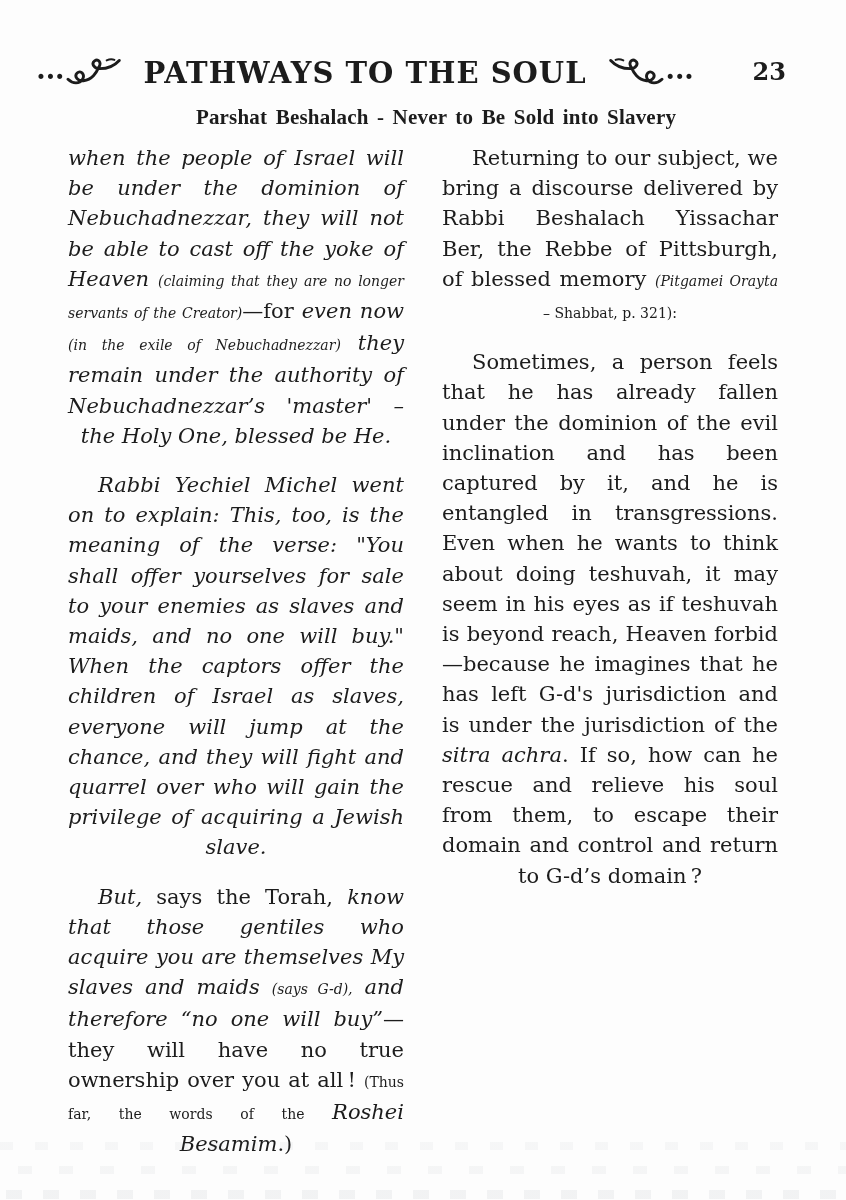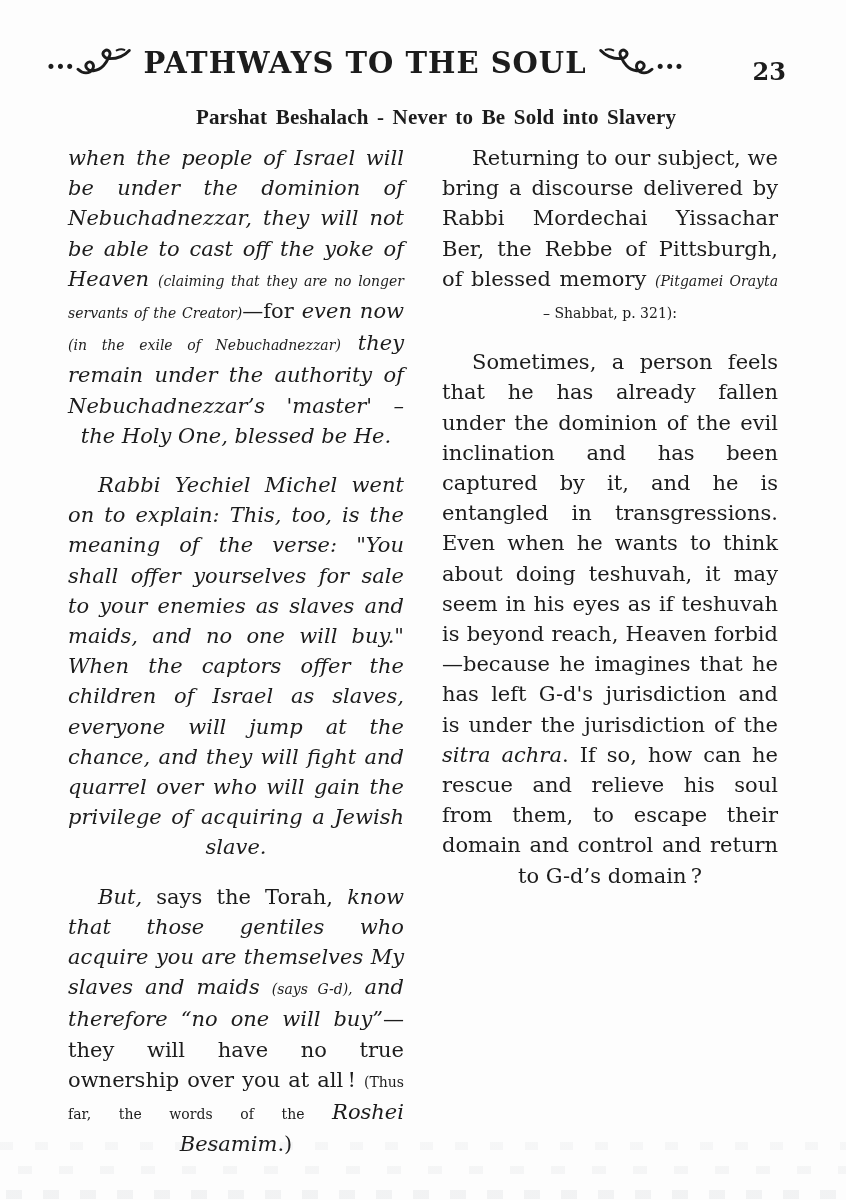--- a/index.html
+++ b/index.html
@@ -18,21 +18,21 @@
     position: absolute;
     top: 46px;
     left: 0;
     width: 730px;
     display: flex;
     justify-content: center;
     align-items: center;
     gap: 5px;
   }
   .page-title {
-    margin: 0;
+    margin: 10px;
     font-size: 29px;
     font-weight: 700;
     letter-spacing: 1px;
     white-space: nowrap;
   }
   .orn {
     display: flex;
     align-items: flex-end;
     gap: 2px;
   }
@@ -129,20 +129,20 @@
 
   <h2 class="subtitle">Parshat Beshalach - Never to Be Sold into Slavery</h2>
 
   <main class="columns">
     <section class="col">
       <p class="para no-indent"><span class="s-i">when the people of Israel will be under the dominion of Nebuchadnezzar, they will not be able to cast off the yoke of Heaven </span><span class="s-ip">(claiming that they are no longer servants of the Creator)</span><span class="s-r">—for </span><span class="s-i">even now </span><span class="s-ip">(in the exile of Nebuchadnezzar)</span><span class="s-i"> they remain under the authority of Nebuchadnezzar’s 'master' – the Holy One, blessed be He.</span></p>
       <p class="para"><span class="s-i">Rabbi Yechiel Michel went on to explain: This, too, is the meaning of the verse: "You shall offer yourselves for sale to your enemies as slaves and maids, and no one will buy." When the captors offer the children of Israel as slaves, everyone will jump at the chance, and they will fight and quarrel over who will gain the privilege of acquiring a Jewish slave.</span></p>
       <p class="para"><span class="s-i">But,</span><span class="s-r"> says the Torah, </span><span class="s-i">know that those gentiles who acquire you are themselves My slaves and maids </span><span class="s-ip">(says G-d),</span><span class="s-i"> and therefore “no one will buy”</span><span class="s-r">—they will have no true ownership over you at all ! </span><span class="s-rp">(Thus far, the words of the </span><span class="s-i">Roshei Besamim</span><span class="s-r">.)</span></p>
     </section>
     <section class="col">
-      <p class="para"><span class="s-r">Returning to our subject, we bring a discourse delivered by Rabbi Mordechai Yissachar Ber, the Rebbe of Pittsburgh, of blessed memory </span><span class="s-ip">(Pitgamei Orayta</span><span class="s-rp"> – Shabbat, p. 321):</span></p>
+      <p class="para"><span class="s-r">Returning to our subject, we bring a discourse delivered by Rabbi Beshalach Yissachar Ber, the Rebbe of Pittsburgh, of blessed memory </span><span class="s-ip">(Pitgamei Orayta</span><span class="s-rp"> – Shabbat, p. 321):</span></p>
       <p class="para"><span class="s-r">Sometimes, a person feels that he has already fallen under the dominion of the evil inclination and has been captured by it, and he is entangled in transgressions. Even when he wants to think about doing teshuvah, it may seem in his eyes as if teshuvah is beyond reach, Heaven forbid—because he imagines that he has left G-d's jurisdiction and is under the jurisdiction of the </span><span class="s-i">sitra achra</span><span class="s-r">. If so, how can he rescue and relieve his soul from them, to escape their domain and control and return to G-d’s domain ?</span></p>
     </section>
   </main>
 
   <div class="bleed"></div>
 
 </div>
 
 </body></html>

